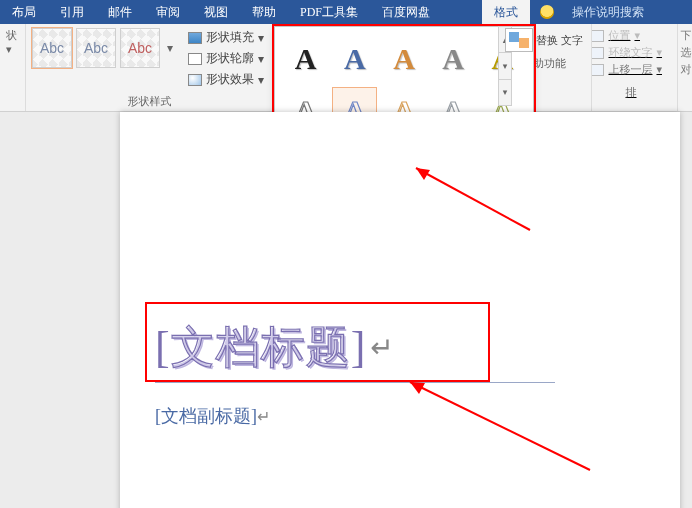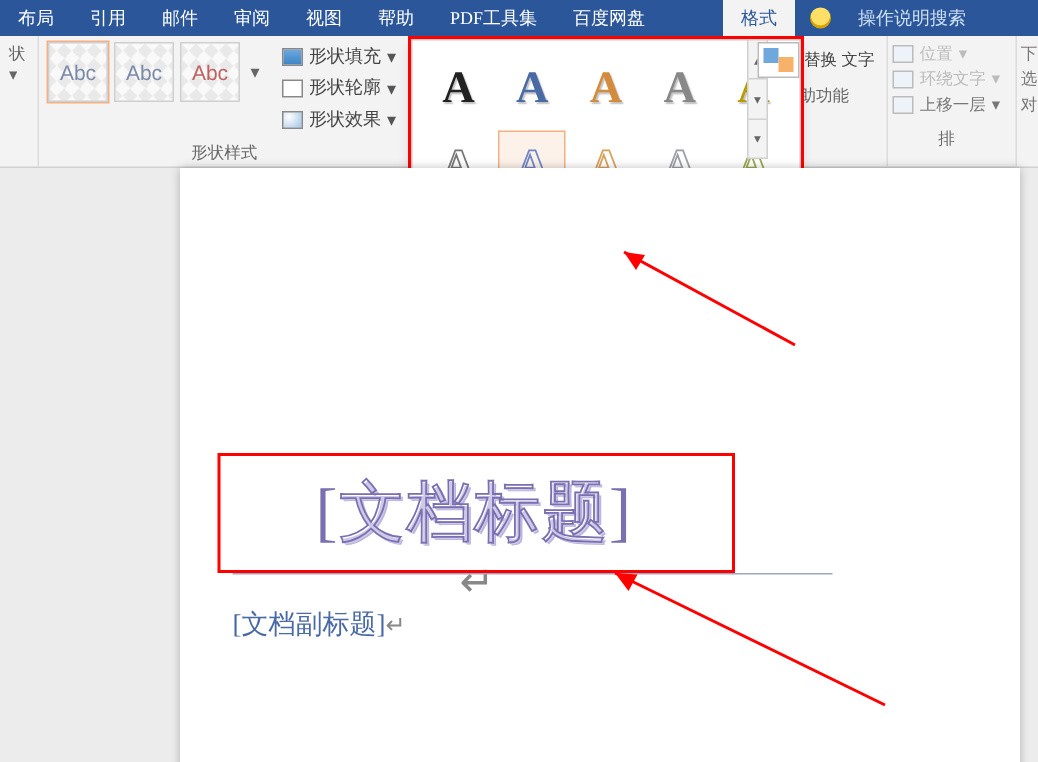--- a/index.html
+++ b/index.html
@@ -50,21 +50,21 @@
   .big-btn .ico::after{content:"";position:absolute;right:3px;bottom:3px;width:10px;height:10px;background:#f6b26b;}
   .small-list{ display:flex; flex-direction:column; gap:2px; font-size:11px; color:#777;}
   .small-list .row{ display:flex; align-items:center; gap:4px; white-space:nowrap;}
   .small-list .sw2{ width:14px;height:12px;border:1px solid #bbb;display:inline-block;background:#eef3fa;}
   .dim{color:#bbb;}
   .cut{ overflow:hidden;}
 
   
   .doc-area{ position:absolute; left:0; top:112px; right:0; bottom:0; background:#ececec;}
   .page{ position:absolute; left:120px; top:0; width:560px; height:508px; background:#fff; box-shadow:0 0 6px rgba(0,0,0,.25);}
-  .title-box{ position:absolute; left:35px; top:200px; width:322px; height:70px; display:flex; align-items:center;flex-direction:column;}
+  .title-box{ position:absolute; left:35px; top:200px; width:322px; height:70px; display:flex; align-items:center;}
   .title-text{ font-family:"SimSun","Times New Roman",serif; font-size:44px; letter-spacing:1px;}
   .title-text .br{ color:#7a6fb0;}
   .title-text .tx{ color:transparent; -webkit-text-stroke:1.2px #7a6fb0; text-shadow:1px 1px 0 #cfc9e8, 2px 2px 0 #bdb5df;}
   .para-mark{ font-size:28px; color:#888; margin-left:4px;}
   .hr{ position:absolute; left:35px; top:270px; width:400px; height:1px; background:#9aa7c7;}
   .subtitle{ position:absolute; left:35px; top:292px; font-size:18px; color:#4a6aa5; font-family:"SimSun",serif;}
   .subtitle .pm{ color:#888; font-size:16px;}
 
   
   .arrow{ position:absolute; pointer-events:none;}
@@ -158,21 +158,21 @@
 
   <div class="rgrp">
     <div class="big-btn">
       <span class="ico"></span>
       <span>替换</span>
       <span>文字</span>
     </div>
     <div class="group-label" style="margin-top:2px;">辅助功能</div>
   </div>
 
-  <div class="rgrp cut" style="align-items:center; width:86px; padding-right:15px;">
+  <div class="rgrp cut" style="align-items:flex-end; width:86px; padding-right:15px;text-decoration:underline;">
     <div class="small-list">
       <div class="row dim">
           <span class="sw2"></span>
           <span>位置</span>
           <span> ▾</span>
         </div>
       <div class="row dim">
           <span class="sw2"></span>
           <span>环绕文字</span>
           <span> ▾</span>

